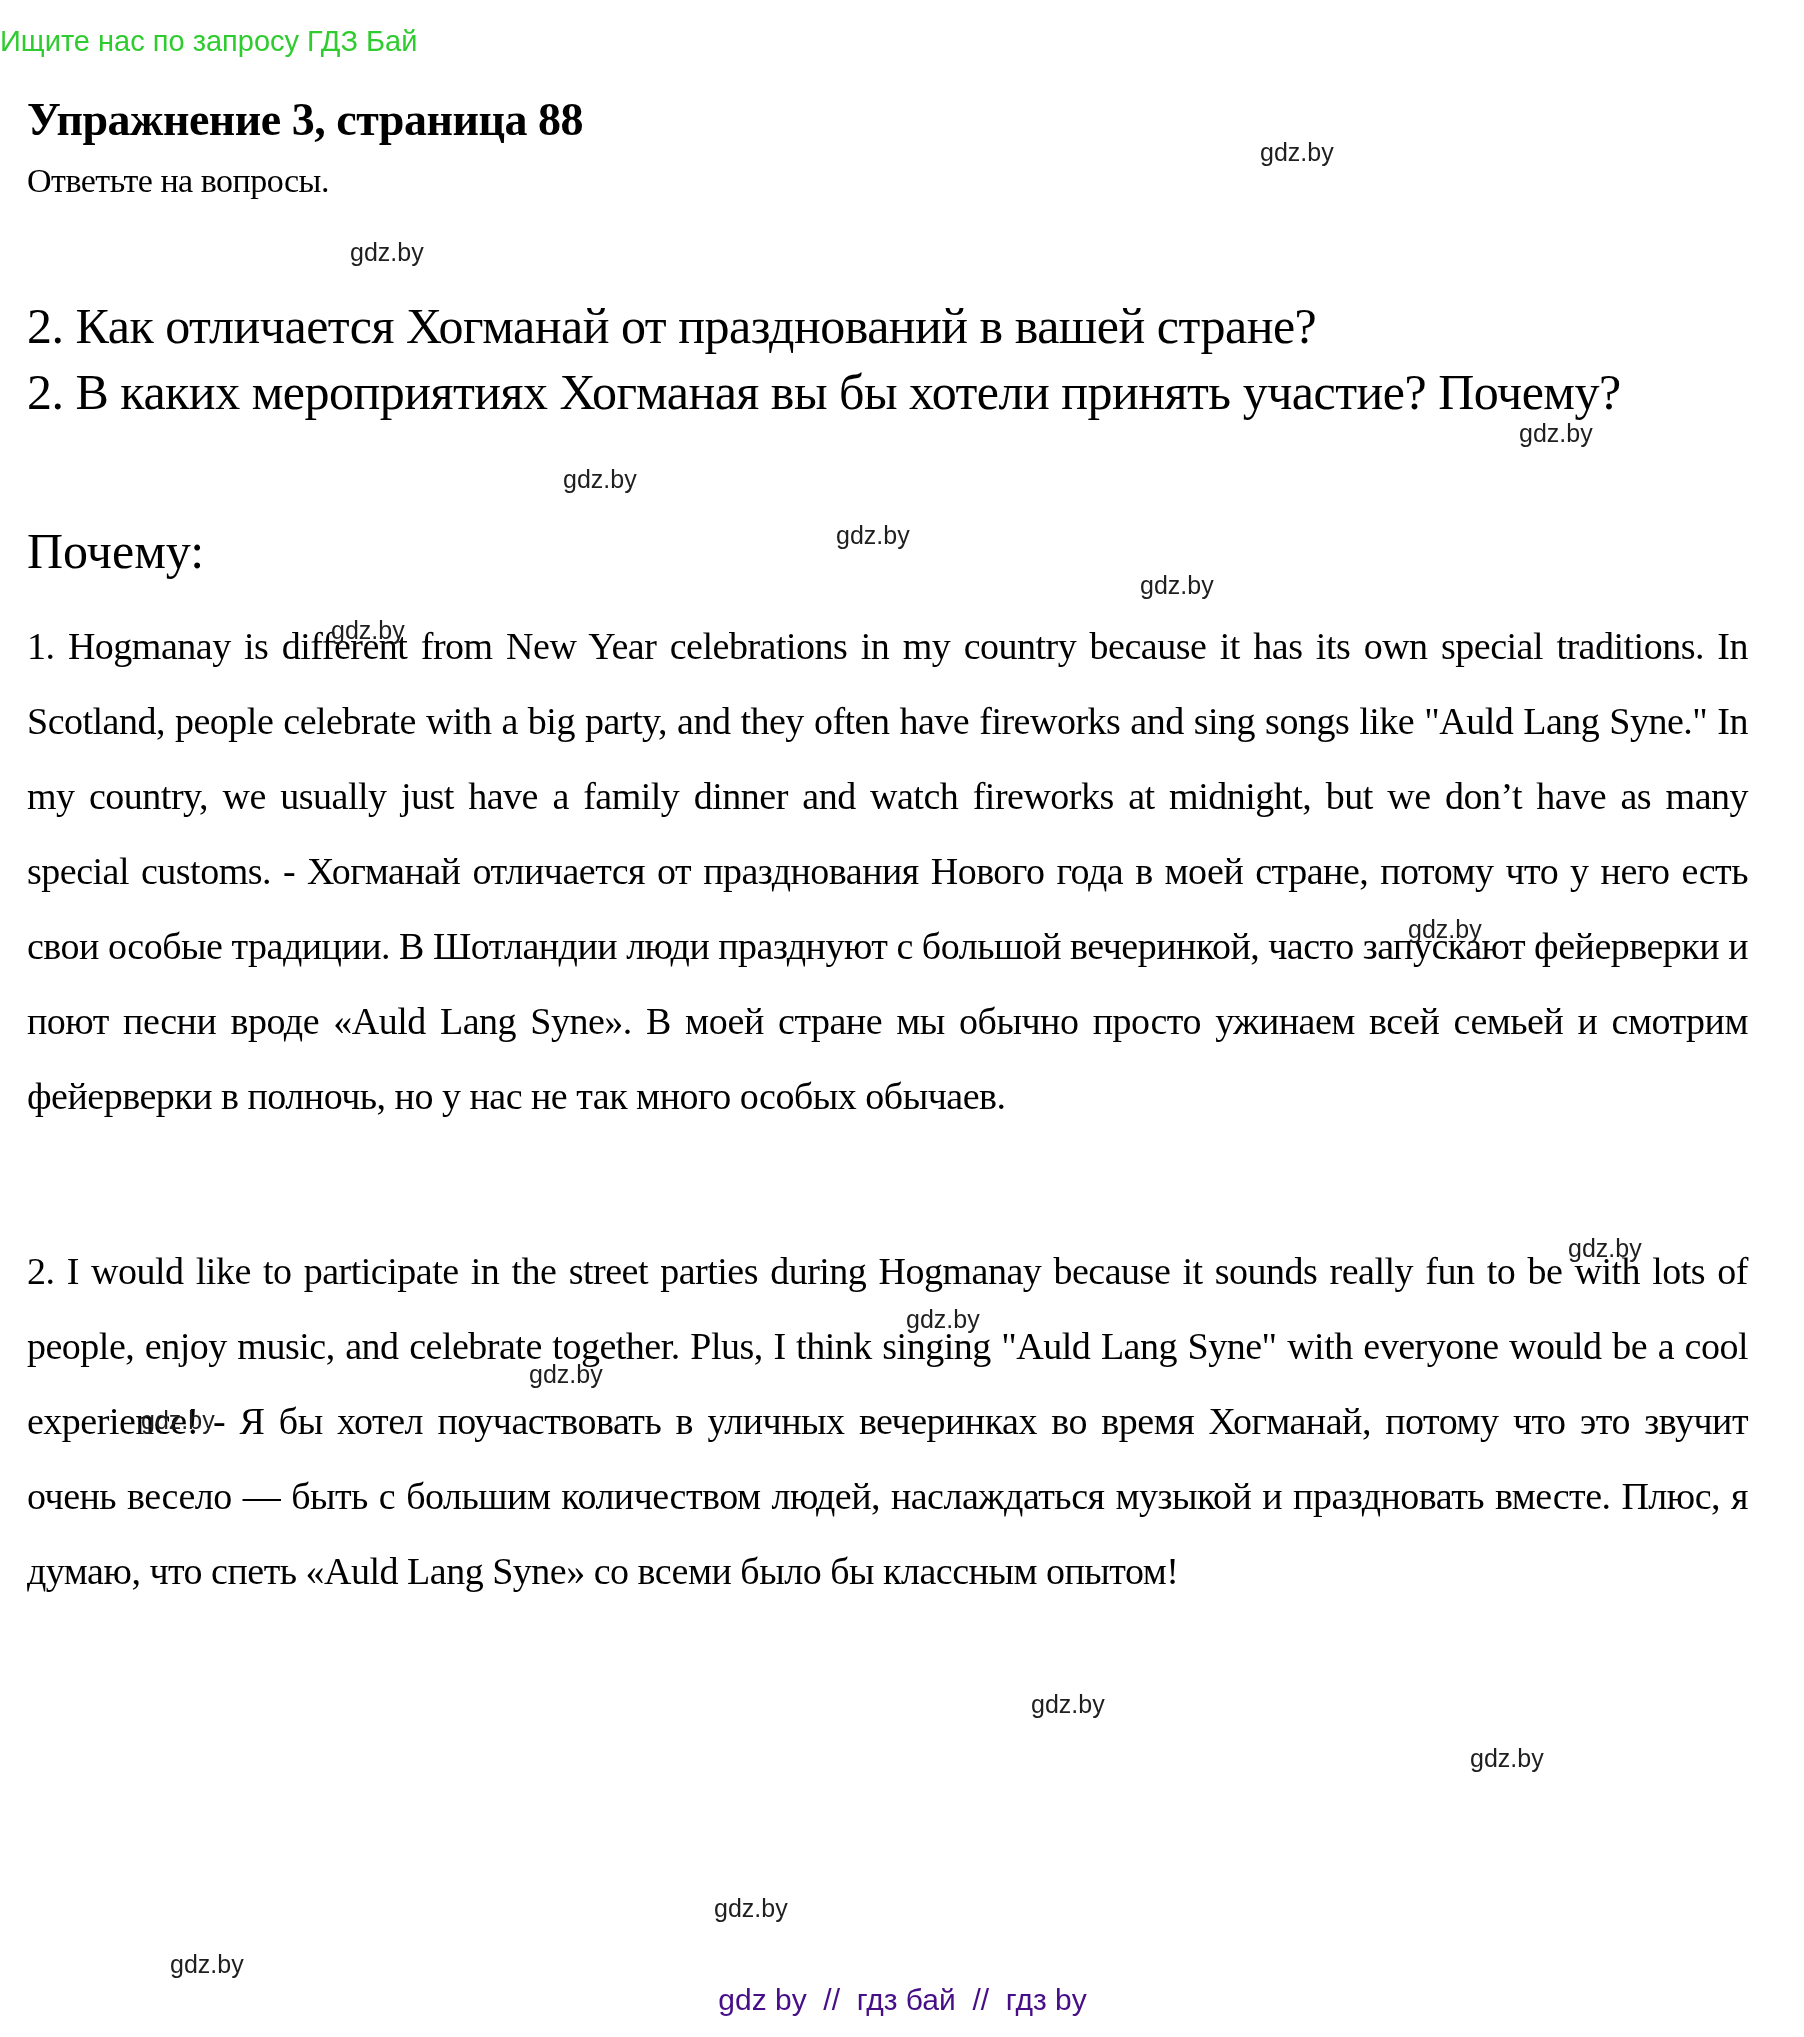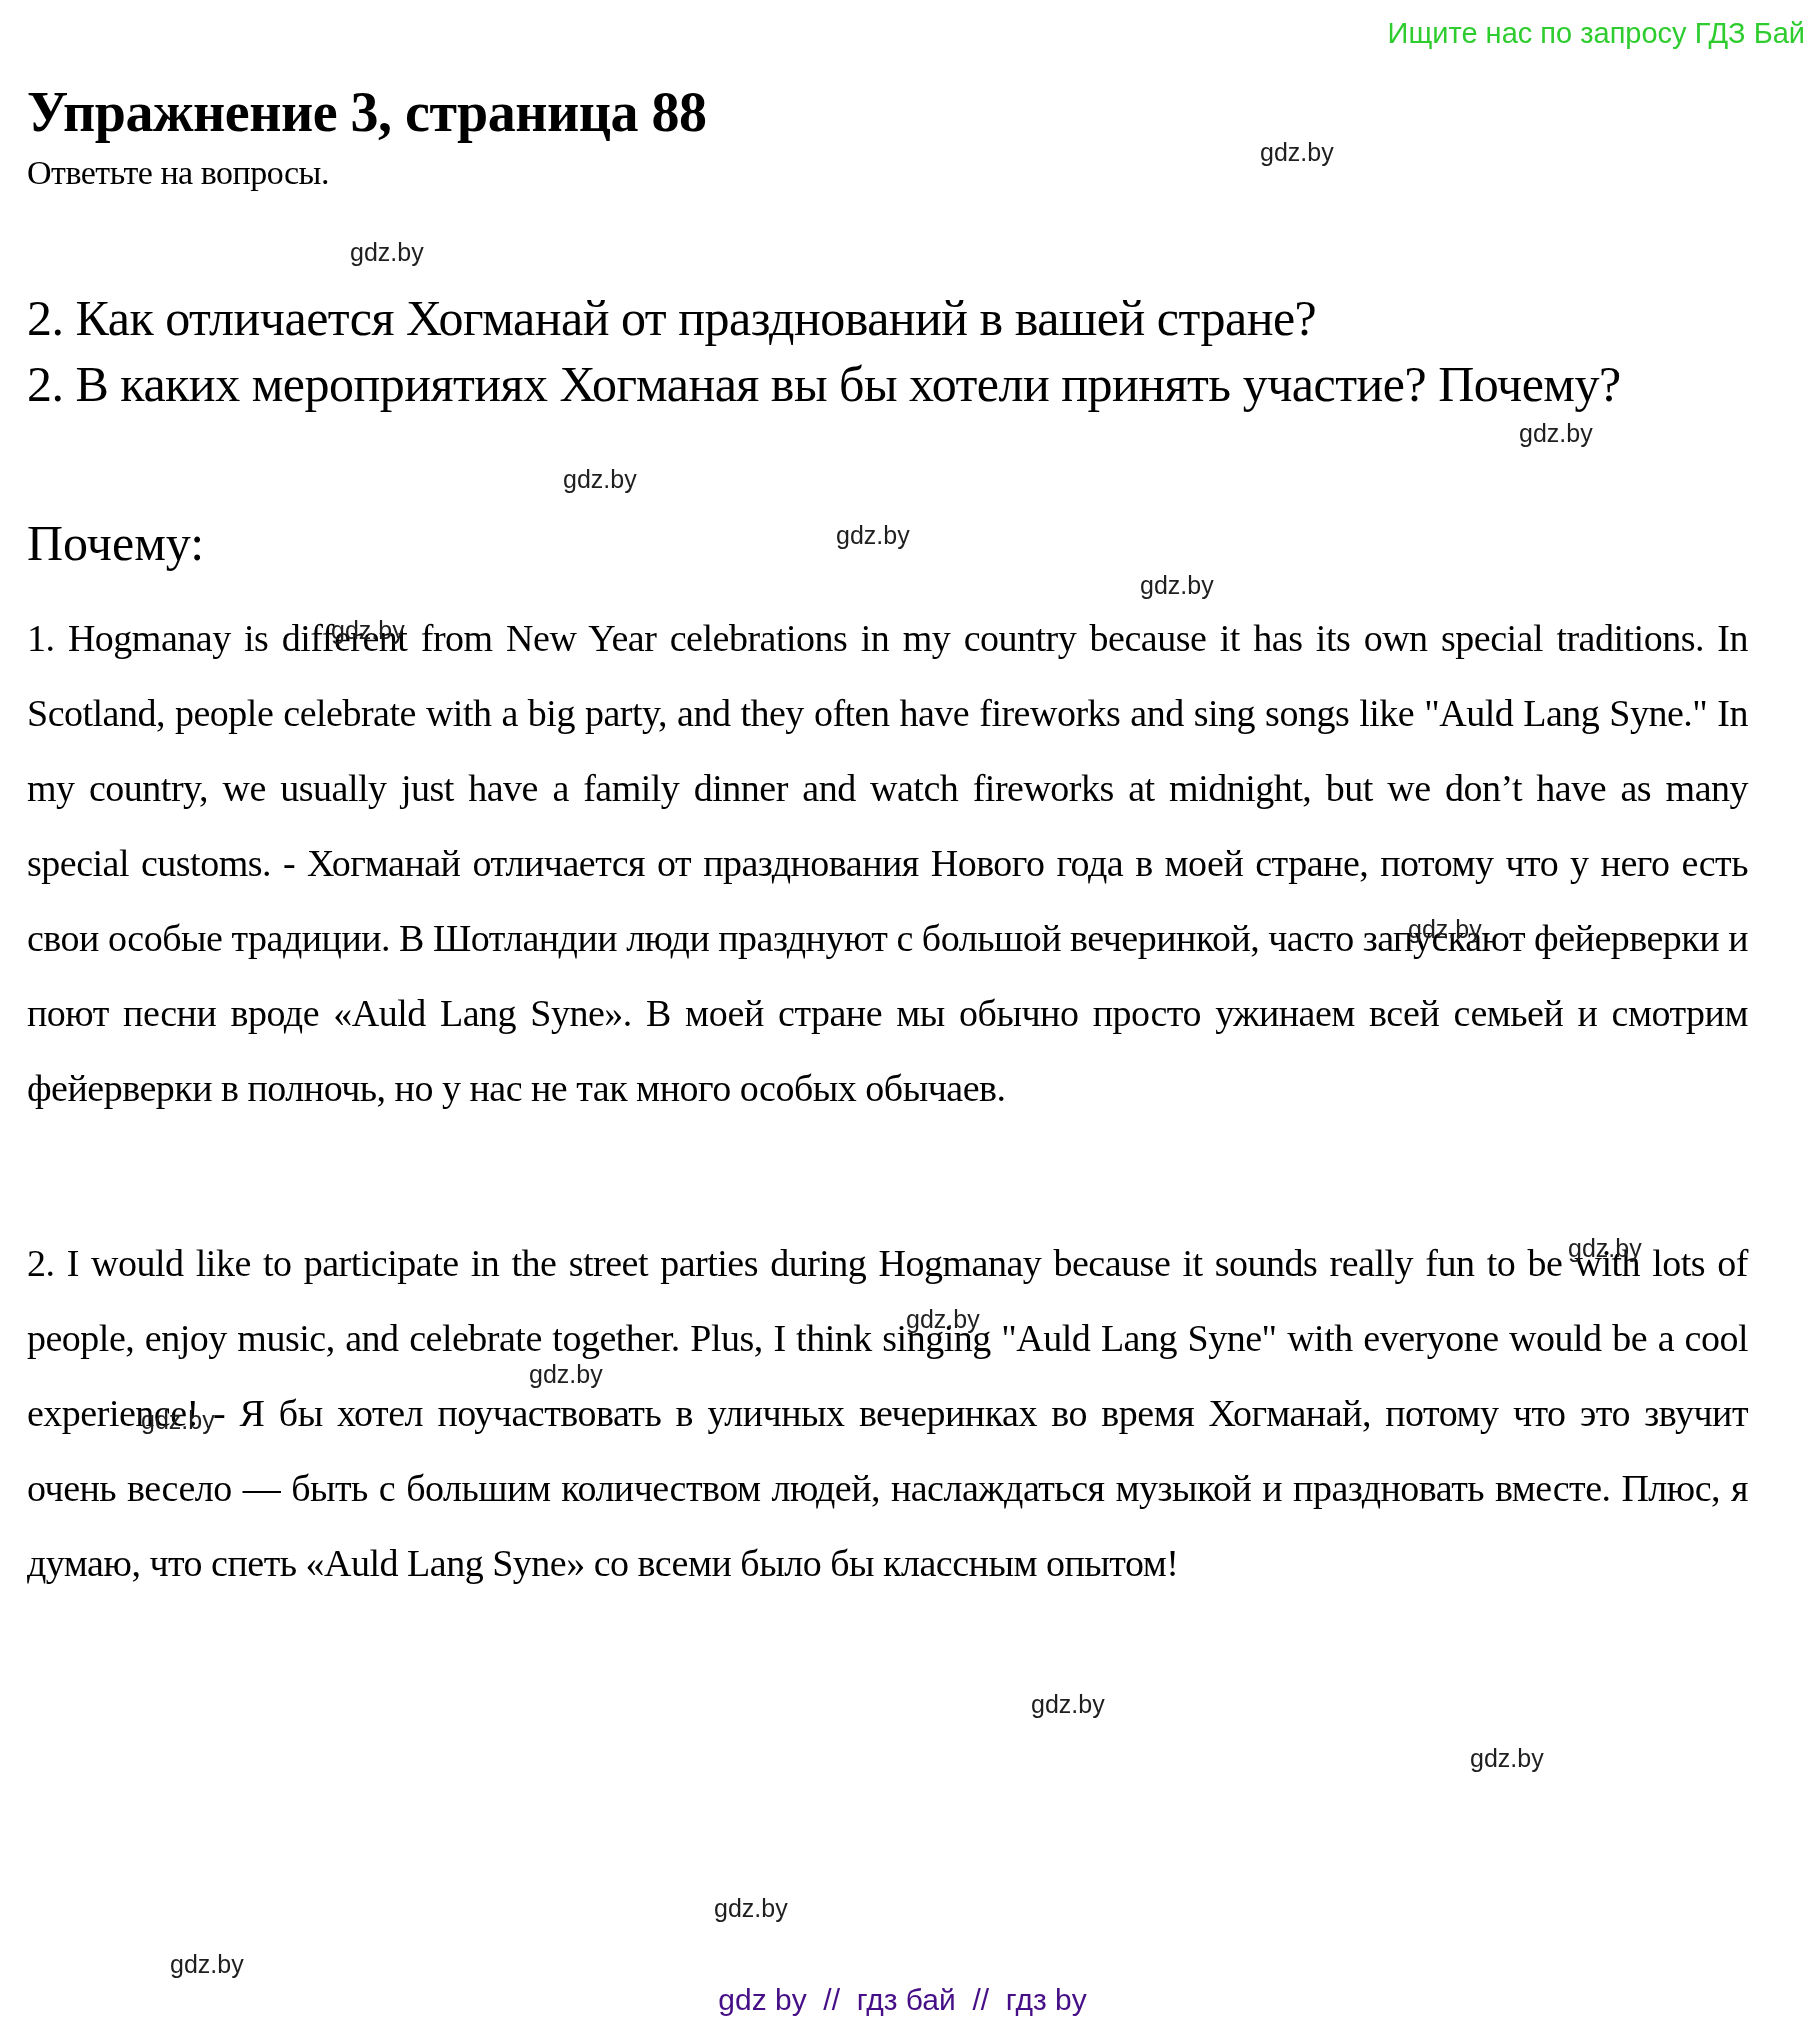--- a/index.html
+++ b/index.html
@@ -13,33 +13,33 @@
   body{
     width:1805px;
     height:2037px;
     position:relative;
     background:var(--background,#fff);
     font-family:"Liberation Serif","DejaVu Serif",serif;
     color:var(--text,#000);
     overflow:hidden;
   }
   .promo{
-    padding-top:14px;
-    text-align:right;
+    padding-top:22px;
+    text-align:left;
     font-family:"Liberation Sans","DejaVu Sans",sans-serif;
     font-size:29px;
     line-height:39px;
     color:var(--promo-green,#2fcc2f);
   }
   .content{
     padding:0 57px 0 27px;
   }
   .title{
     margin:29px 0 0 0;
-    font-size:56px;
+    font-size:46px;
     font-weight:bold;
     line-height:60px;
     letter-spacing:-0.5px;
   }
   .subtitle{
     font-size:34px;
     line-height:62px;
     letter-spacing:-0.5px;
   }
   .questions{

